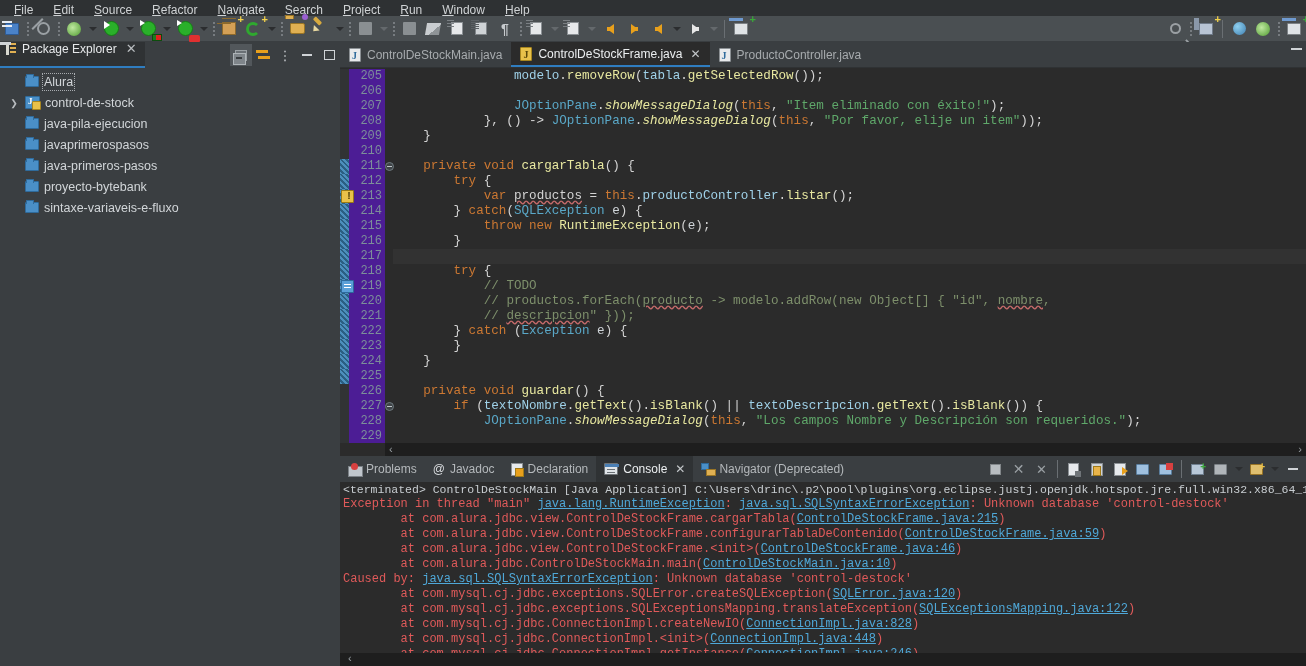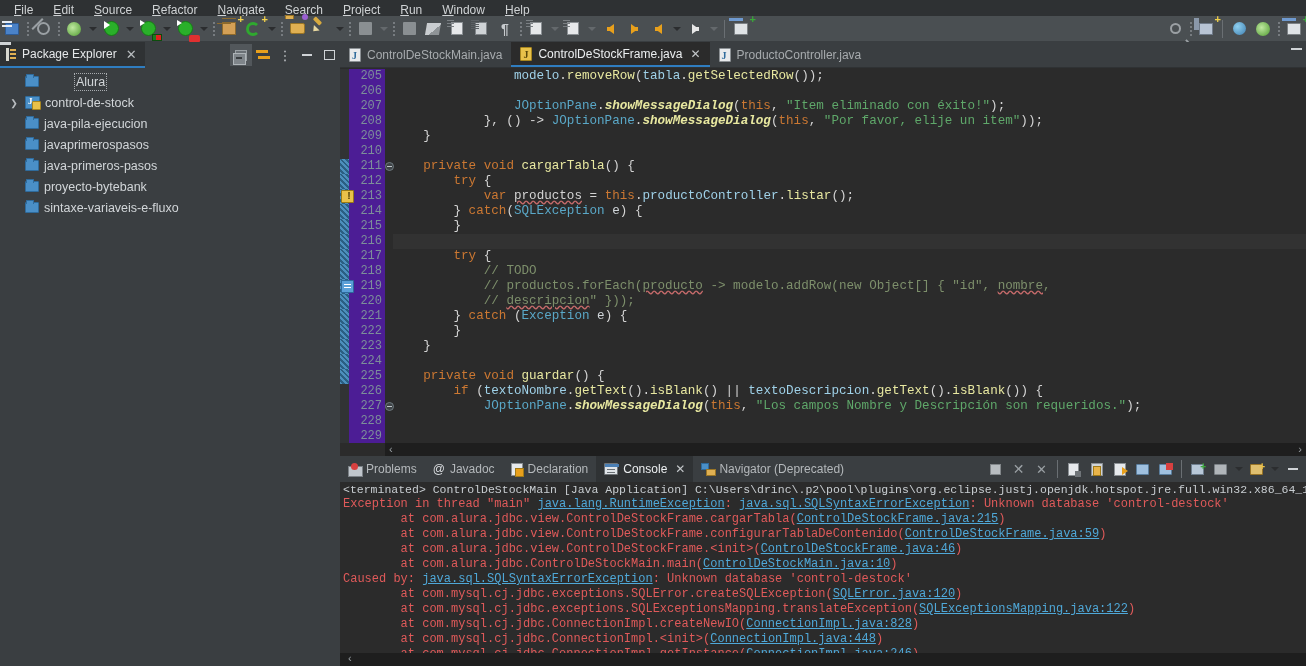--- a/index.html
+++ b/index.html
@@ -104,21 +104,21 @@
   
   .left-panel {
     position: absolute; left: 0; top: 42px; width: 340px; height: 624px;
     background: #3a3e41;
   }
   .pe-tabrow {
     position: relative; height: 26px; background: #3a3e41;
     display: flex; align-items: center;
   }
   .pe-tab {
-    height: 26px; display: flex; align-items: center; gap: 5px;
+    height: 26px; display: flex; gap: 5px;
     padding: 0 8px 0 6px; background: #2f3234;
     border-bottom: 2px solid #2f7dc0;
   }
   .pe-tab-icon {
     width: 11px; height: 13px; position: relative;
   }
   .pe-tab-icon::before{content:"";position:absolute;left:0;top:0;width:3px;height:13px;background:#d8d8d0;}
   .pe-tab-icon::after{content:"";position:absolute;left:4px;top:1px;width:6px;height:2px;background:#e0b052;box-shadow:0 4px 0 #e0b052,0 8px 0 #e0b052;}
   .pe-tab-label { color:#e6e8ea; font-size:12px; white-space:nowrap; }
   .pe-tab-close { color:#b9bdc0; font-size:13px; line-height:13px; margin-left:4px; }
@@ -152,21 +152,21 @@
     width:14px;height:11px;background:#4a8fc7;border:1px solid #2f6b9c;border-radius:1px;position:relative;flex:none;
   }
   .tw-ico-folder::before{content:"";position:absolute;left:0;top:-3px;width:6px;height:3px;background:#4a8fc7;border:1px solid #2f6b9c;border-bottom:none;border-radius:1px 1px 0 0;}
   .tw-ico-java {
     width:15px;height:13px;position:relative;flex:none;
     background:#4a8fc7;border:1px solid #2f6b9c;border-radius:1px;
   }
   .tw-ico-java::before{content:"J";position:absolute;left:2px;top:-1px;color:#fff;font-size:9px;font-weight:bold;font-family:"Liberation Serif",serif;}
   .tw-ico-java::after{content:"";position:absolute;right:-2px;bottom:-2px;width:7px;height:7px;background:#e8c14a;border:1px solid #a8861f;border-radius:1px;}
   .tw-label { color:#d2d6d9; font-size:12.5px; white-space:nowrap; }
-  .tree-row.selected .tw-label { outline:1px dotted #a8acb0; outline-offset:1px;margin-left:32px; }
+  .tree-row.selected .tw-label { outline:1px dotted #a8acb0; outline-offset:1px; }
 
   
   .editor-area {
     position:absolute; left:340px; top:42px; width:966px; height:414px;
     background:#2b2b2b;
   }
   .ed-tabrow {
     height:26px; background:#3a3e41; display:flex; align-items:stretch;
     border-bottom:1px solid #2f3234;
   }
@@ -231,21 +231,21 @@
     height:15px; line-height:15px;
     font-family:"Liberation Mono", monospace; font-size:12.6px;
     white-space:pre; color:#d4d4d4;
   }
   .cl.cur { background:#323232; }
   .kw2 { color:#cc7832; }
   .str { color:#5fa86a; }
   .cmt { color:#7d8f6b; }
   .typ { color:#5aa8c8; }
   .mth { color:#e8e8a0; }
-  .mthi { color:#e8e8a0; font-style:italic;font-weight:bold; }
+  .mthi { color:#e8e8a0; font-style:italic; }
   .fld { color:#9fd1e8; }
   .var { color:#cfd4d8; }
   .sq { text-decoration:underline; text-decoration-style:wavy; text-decoration-color:#c86b6b; }
 
   .ed-hscroll {
     position:absolute; left:45px; right:0; bottom:0; height:13px;
     background:#1e1e1e; display:flex; align-items:center;
     justify-content:space-between;
   }
   .hs-arrow { color:#9aa0a4; font-size:11px; padding:0 4px; line-height:11px; }
@@ -620,20 +620,21 @@
         <div class="cl">                <span class="fld">modelo</span>.<span class="mth">removeRow</span>(<span class="fld">tabla</span>.<span class="mth">getSelectedRow</span>());</div>
         <div class="cl"></div>
         <div class="cl">                <span class="typ">JOptionPane</span>.<span class="mthi">showMessageDialog</span>(<span class="kw2">this</span>, <span class="str">"Item eliminado con éxito!"</span>);</div>
         <div class="cl">            }, () -&gt; <span class="typ">JOptionPane</span>.<span class="mthi">showMessageDialog</span>(<span class="kw2">this</span>, <span class="str">"Por favor, elije un item"</span>));</div>
         <div class="cl">    }</div>
         <div class="cl"></div>
         <div class="cl">    <span class="kw2">private</span> <span class="kw2">void</span> <span class="mth">cargarTabla</span>() {</div>
         <div class="cl">        <span class="kw2">try</span> {</div>
         <div class="cl">            <span class="kw2">var</span> <span class="sq">productos</span> = <span class="kw2">this</span>.<span class="fld">productoController</span>.<span class="mth">listar</span>();</div>
         <div class="cl">        } <span class="kw2">catch</span>(<span class="typ">SQLException</span> <span class="var">e</span>) {</div>
+        <div class="cl">            <span class="kw2">throw</span> <span class="kw2">new</span> <span class="mth">RuntimeException</span>(<span class="var">e</span>);</div>
         <div class="cl">        }</div>
         <div class="cl cur"></div>
         <div class="cl">        <span class="kw2">try</span> {</div>
         <div class="cl">            <span class="cmt">// TODO</span></div>
         <div class="cl">            <span class="cmt">// productos.forEach(<span class="sq">producto</span> -&gt; modelo.addRow(new Object[] { "id", <span class="sq">nombre</span>,</span></div>
         <div class="cl">            <span class="cmt">// <span class="sq">descripcion</span>" }));</span></div>
         <div class="cl">        } <span class="kw2">catch</span> (<span class="typ">Exception</span> <span class="var">e</span>) {</div>
         <div class="cl">        }</div>
         <div class="cl">    }</div>
         <div class="cl"></div>

